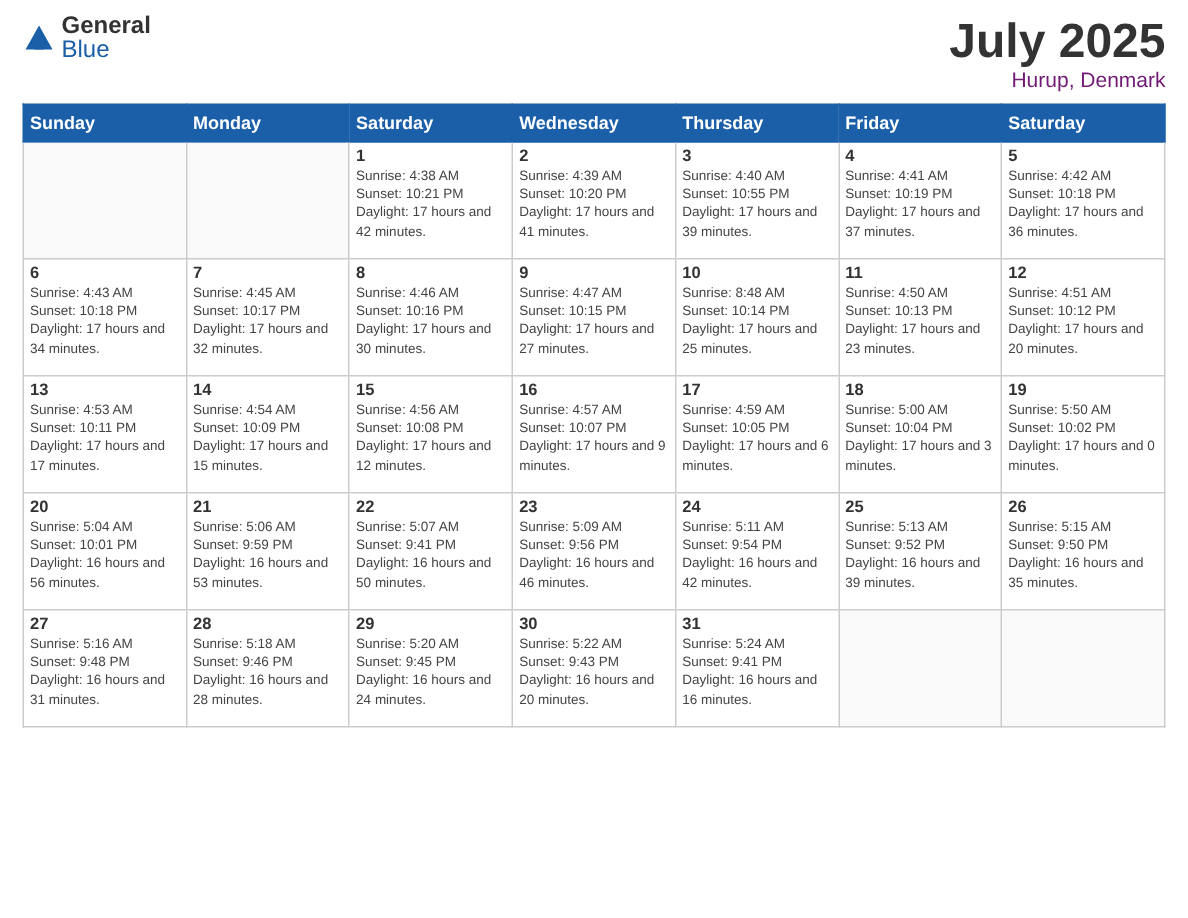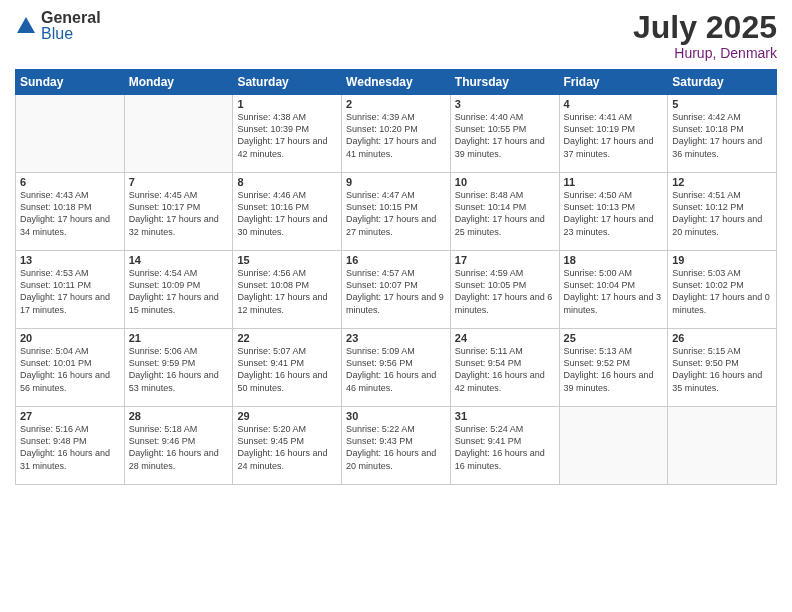--- a/index.html
+++ b/index.html
@@ -131,21 +131,21 @@
         <th>Saturday</th>
       </tr>
     </thead>
     <tbody id="calendar-body">
     <tr>
           <td class="empty-cell"></td>
           <td class="empty-cell"></td>
           <td>
             <span class="day-num">1</span>
             <div class="day-info">Sunrise: 4:38 AM
-Sunset: 10:39 PM
+Sunset: 10:21 PM
 Daylight: 17 hours
 and 42 minutes.</div>
           </td>
           <td>
             <span class="day-num">2</span>
             <div class="day-info">Sunrise: 4:39 AM
 Sunset: 10:20 PM
 Daylight: 17 hours
 and 41 minutes.</div>
           </td>
@@ -260,21 +260,21 @@
           </td>
           <td>
             <span class="day-num">18</span>
             <div class="day-info">Sunrise: 5:00 AM
 Sunset: 10:04 PM
 Daylight: 17 hours
 and 3 minutes.</div>
           </td>
           <td>
             <span class="day-num">19</span>
-            <div class="day-info">Sunrise: 5:03 AM
+            <div class="day-info">Sunrise: 5:50 AM
 Sunset: 10:02 PM
 Daylight: 17 hours
 and 0 minutes.</div>
           </td>
         </tr>
         <tr>
           <td>
             <span class="day-num">20</span>
             <div class="day-info">Sunrise: 5:04 AM
 Sunset: 10:01 PM

